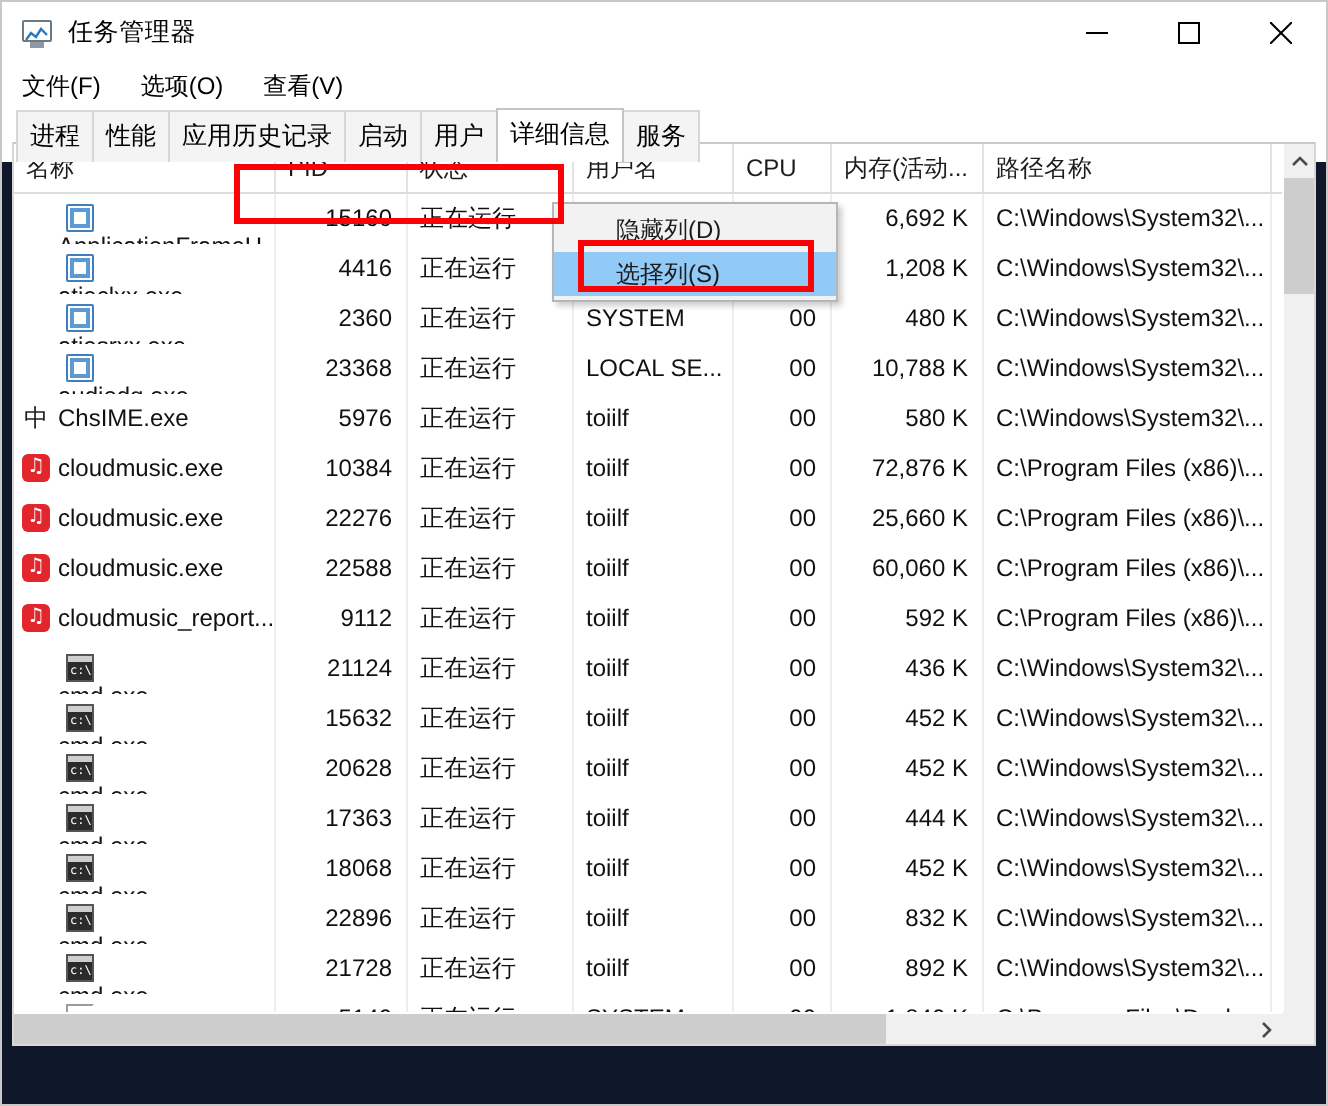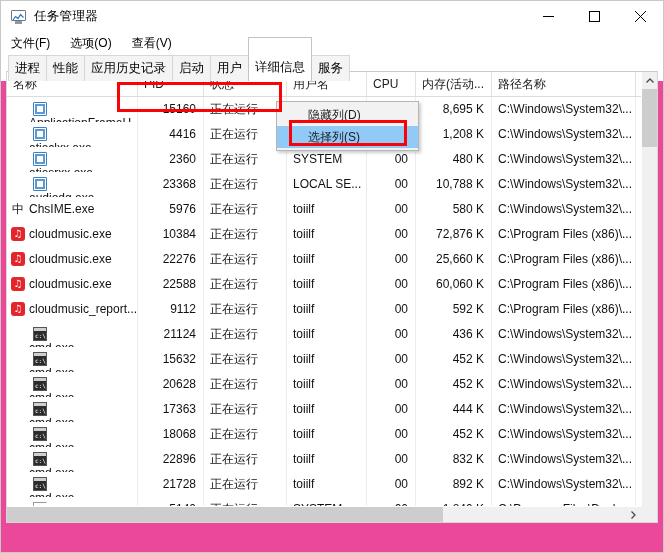--- a/index.html
+++ b/index.html
@@ -13,21 +13,21 @@
     font-family: "Liberation Sans", "DejaVu Sans", sans-serif;
     font-size: 12px;
     color: #000000;
     overflow: hidden;
     position: relative;
   }
   #app {
     position: relative;
     width: 664px;
     height: 553px;
-    background: #ec4899;
+    background: #0f172a;
     box-sizing: border-box;
     border: 1px solid #c8c8c8;
     overflow: hidden;
   }
 
   
   .titlebar {
     position: absolute;
     left: 0; top: 0;
     width: 662px;
@@ -130,21 +130,21 @@
     line-height: 16px;
     box-sizing: content-box;
     white-space: nowrap;
     position: relative;
     z-index: 1;
   }
   .tab.active {
     background: #ffffff;
     border-color: #c4c4c4;
     z-index: 3;
-    padding-top: 21px;
+    padding-top: 4px;
     padding-bottom: 6px;
     margin-top: -2px;
   }
 
   
   .table-wrap {
     position: absolute;
     left: 5px; top: 70px;
     width: 652px;
     height: 452px;
@@ -448,21 +448,21 @@
       <div class="hcell" id="h-extra" style="left: 629px; width: 20px;">U</div>
     </div>
 
     <div class="rows" id="rows-container">
         <div class="row">
           <div class="cell name" style="left: 0px; width: 131px;"><div class="proc-icon ic-app"></div><span>ApplicationFrameH...</span></div>
           <div class="cell num" style="left: 131px; width: 66px;">15160</div>
           <div class="cell" style="left: 197px; width: 83px;">正在运行</div>
           <div class="cell" style="left: 280px; width: 80px;"></div>
           <div class="cell num" style="left: 360px; width: 49px;"></div>
-          <div class="cell num" style="left: 409px; width: 76px;">8,695 K</div>
+          <div class="cell num" style="left: 409px; width: 76px;">6,692 K</div>
           <div class="cell" style="left: 485px; width: 144px;">C:\Windows\System32\...</div>
           <div class="cell" style="left: 629px; width: 20px;">i</div>
         </div>
         <div class="row">
           <div class="cell name" style="left: 0px; width: 131px;"><div class="proc-icon ic-app"></div><span>atieclxx.exe</span></div>
           <div class="cell num" style="left: 131px; width: 66px;">4416</div>
           <div class="cell" style="left: 197px; width: 83px;">正在运行</div>
           <div class="cell" style="left: 280px; width: 80px;"></div>
           <div class="cell num" style="left: 360px; width: 49px;"></div>
           <div class="cell num" style="left: 409px; width: 76px;">1,208 K</div>

